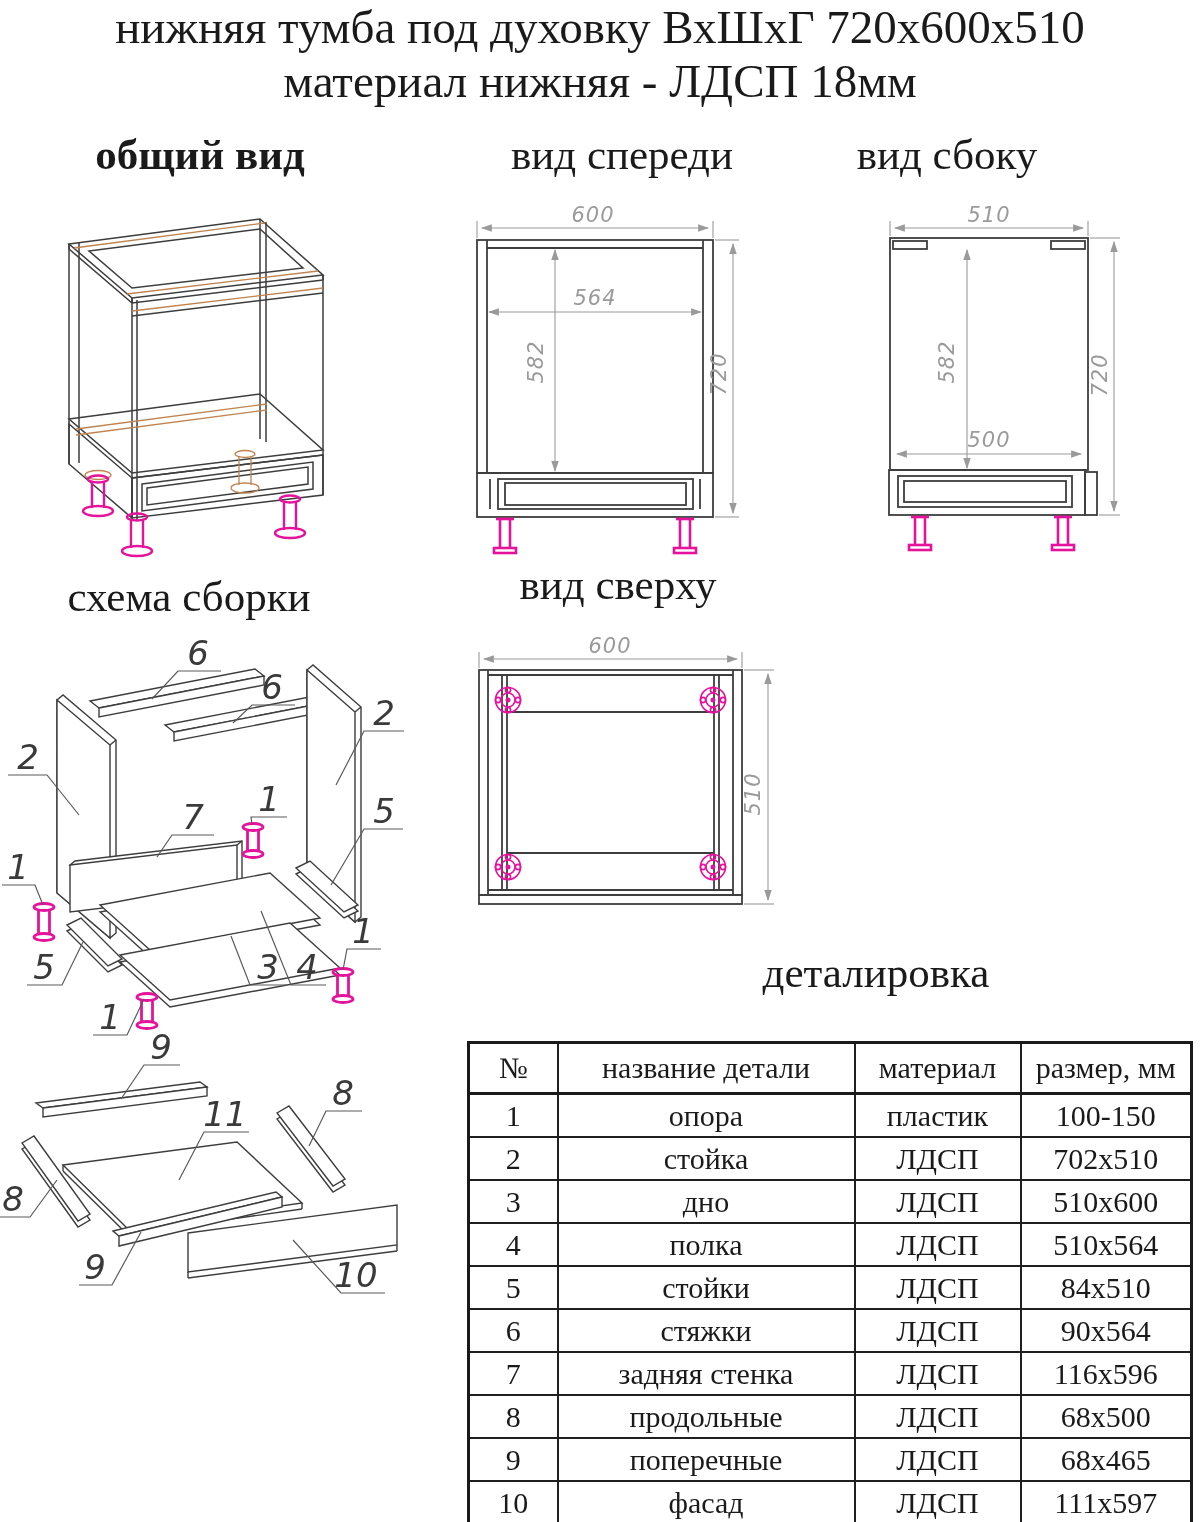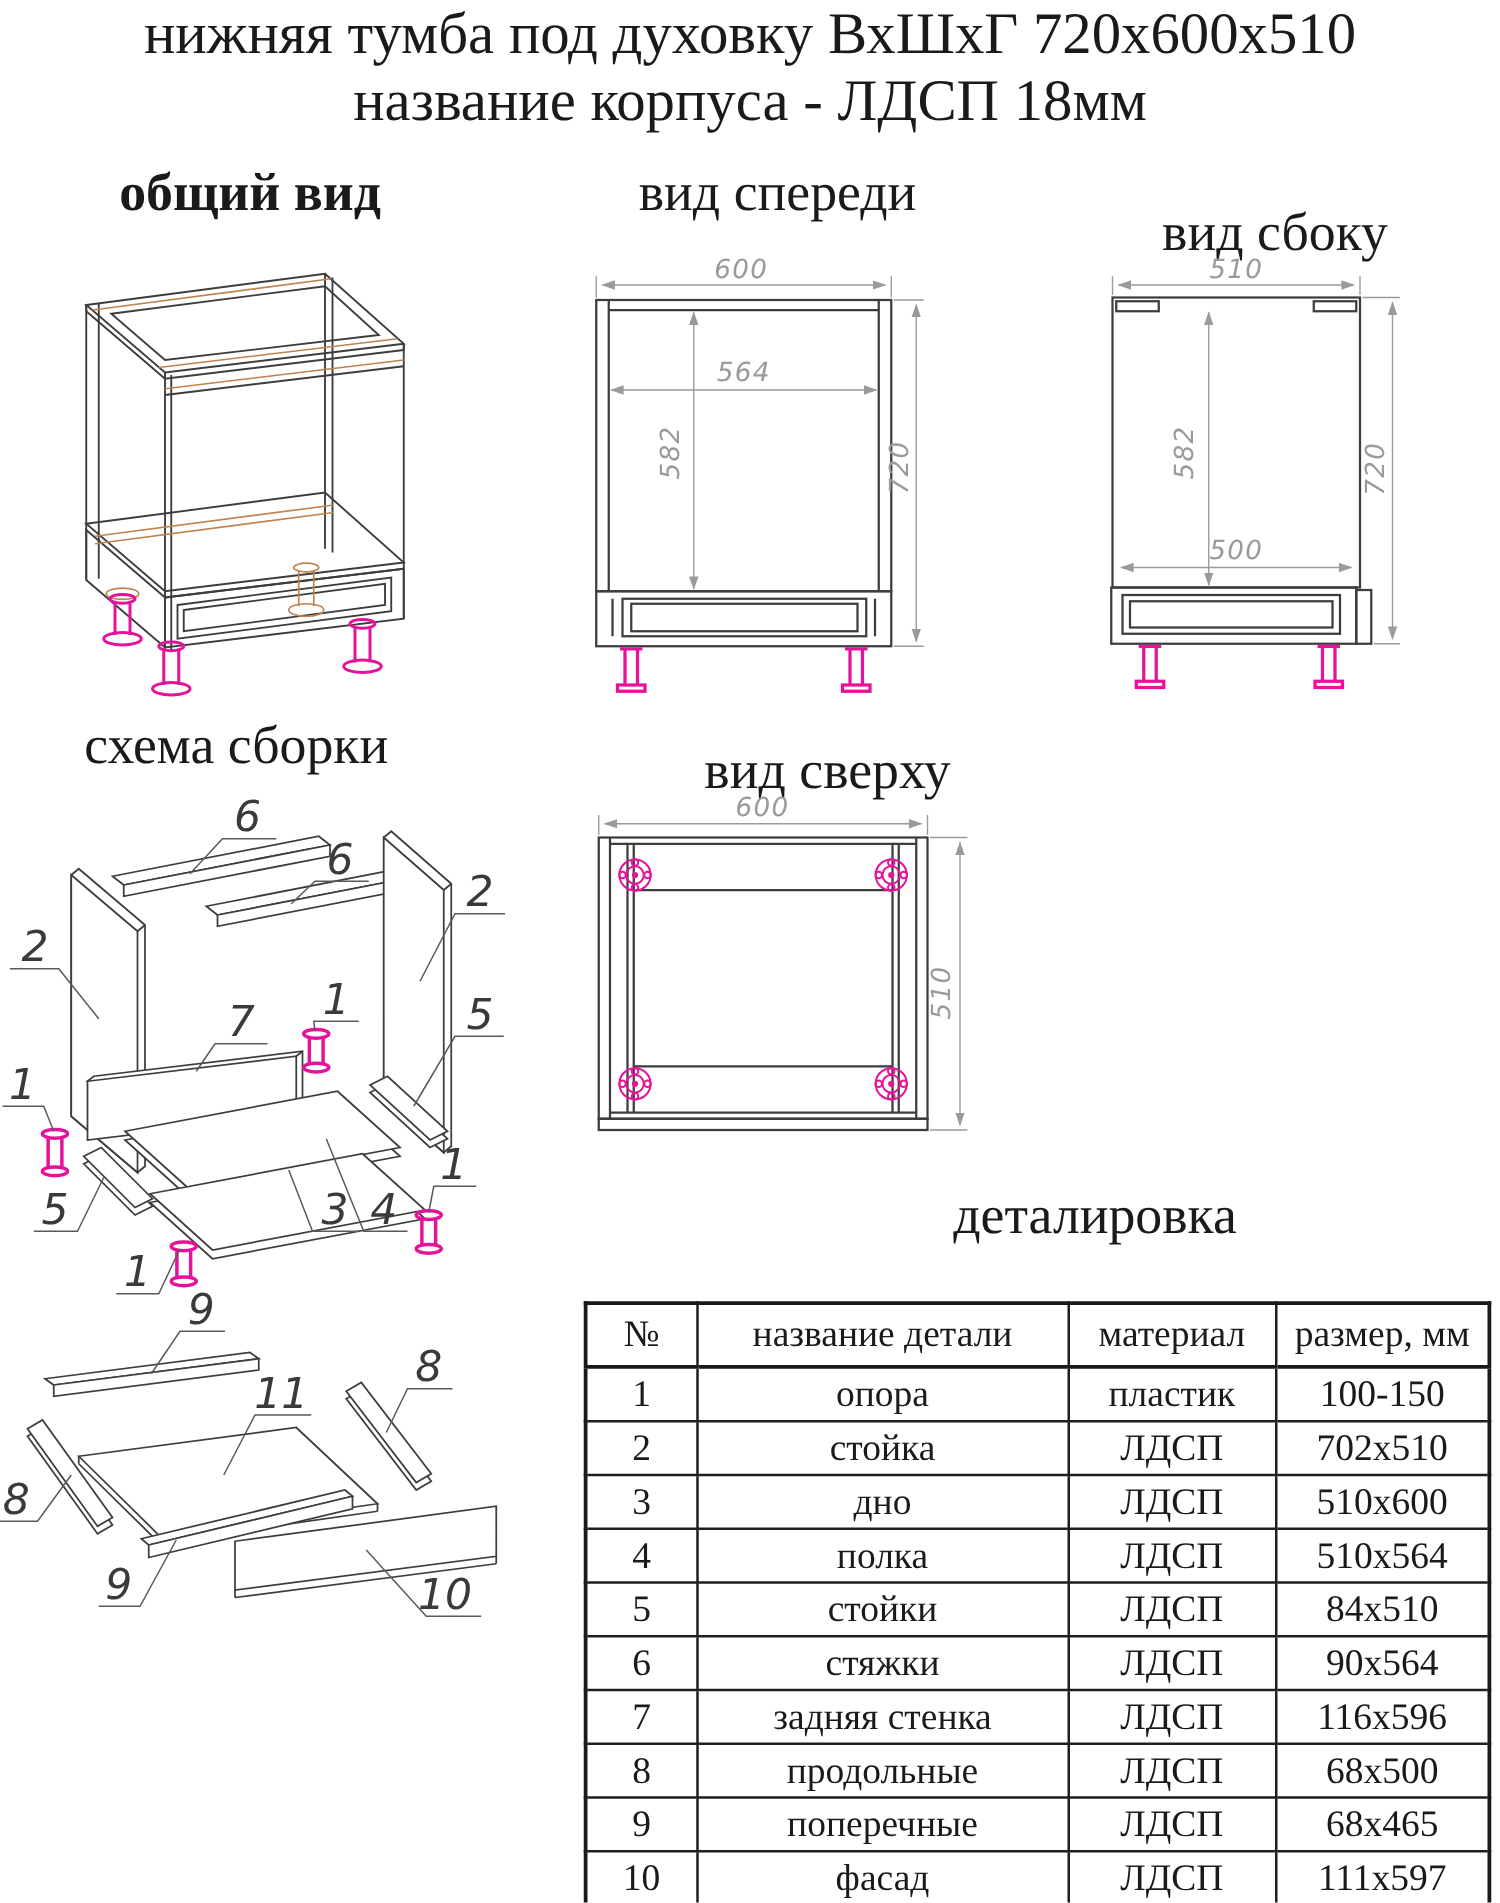--- a/index.html
+++ b/index.html
@@ -27,27 +27,27 @@
   table.parts tbody td { height:41px; }
   col.c-num  { width:89px; }
   col.c-name { width:297px; }
   col.c-mat  { width:166px; }
   col.c-size { width:171px; }
 </style>
 </head>
 <body>
 
 <div class="main-title" id="title-line1">нижняя тумба под духовку ВхШхГ 720x600x510</div>
-<div class="main-title" id="title-line2">название корпуса - ЛДСП 18мм</div>
+<div class="main-title" id="title-line2">материал нижняя - ЛДСП 18мм</div>
 
 <div class="section-title" style="left:200px; top:130px;font-weight:bold;">общий вид</div>
 <div class="section-title" style="left:622px; top:130px;font-family:Liberation Serif, serif;">вид спереди</div>
-<div class="section-title" style="left:1020px; top:130px;margin-top:32px;">вид сбоку</div>
+<div class="section-title" style="left:947px; top:130px;">вид сбоку</div>
 <div class="section-title" style="left:189px; top:572px;">схема сборки</div>
-<div class="section-title" style="left:618px; top:592px;margin-left:44px;">вид сверху</div>
+<div class="section-title" style="left:618px; top:560px;">вид сверху</div>
 <div class="section-title" style="left:876px; top:948px;">деталировка</div>
 
 <svg class="drawing" style="left:30px; top:200px;" width="370" height="375" viewBox="0 0 370 375">
   <defs>
     <marker id="arw" viewBox="0 0 10 10" refX="9" refY="5" markerWidth="10" markerHeight="10" orient="auto-start-reverse">
       <path d="M0,1.6 L10,5 L0,8.4 z" fill="#9a9a9a"></path>
     </marker>
   </defs>
   <g stroke="#3d3d3d" stroke-width="1.5" fill="none">
 

